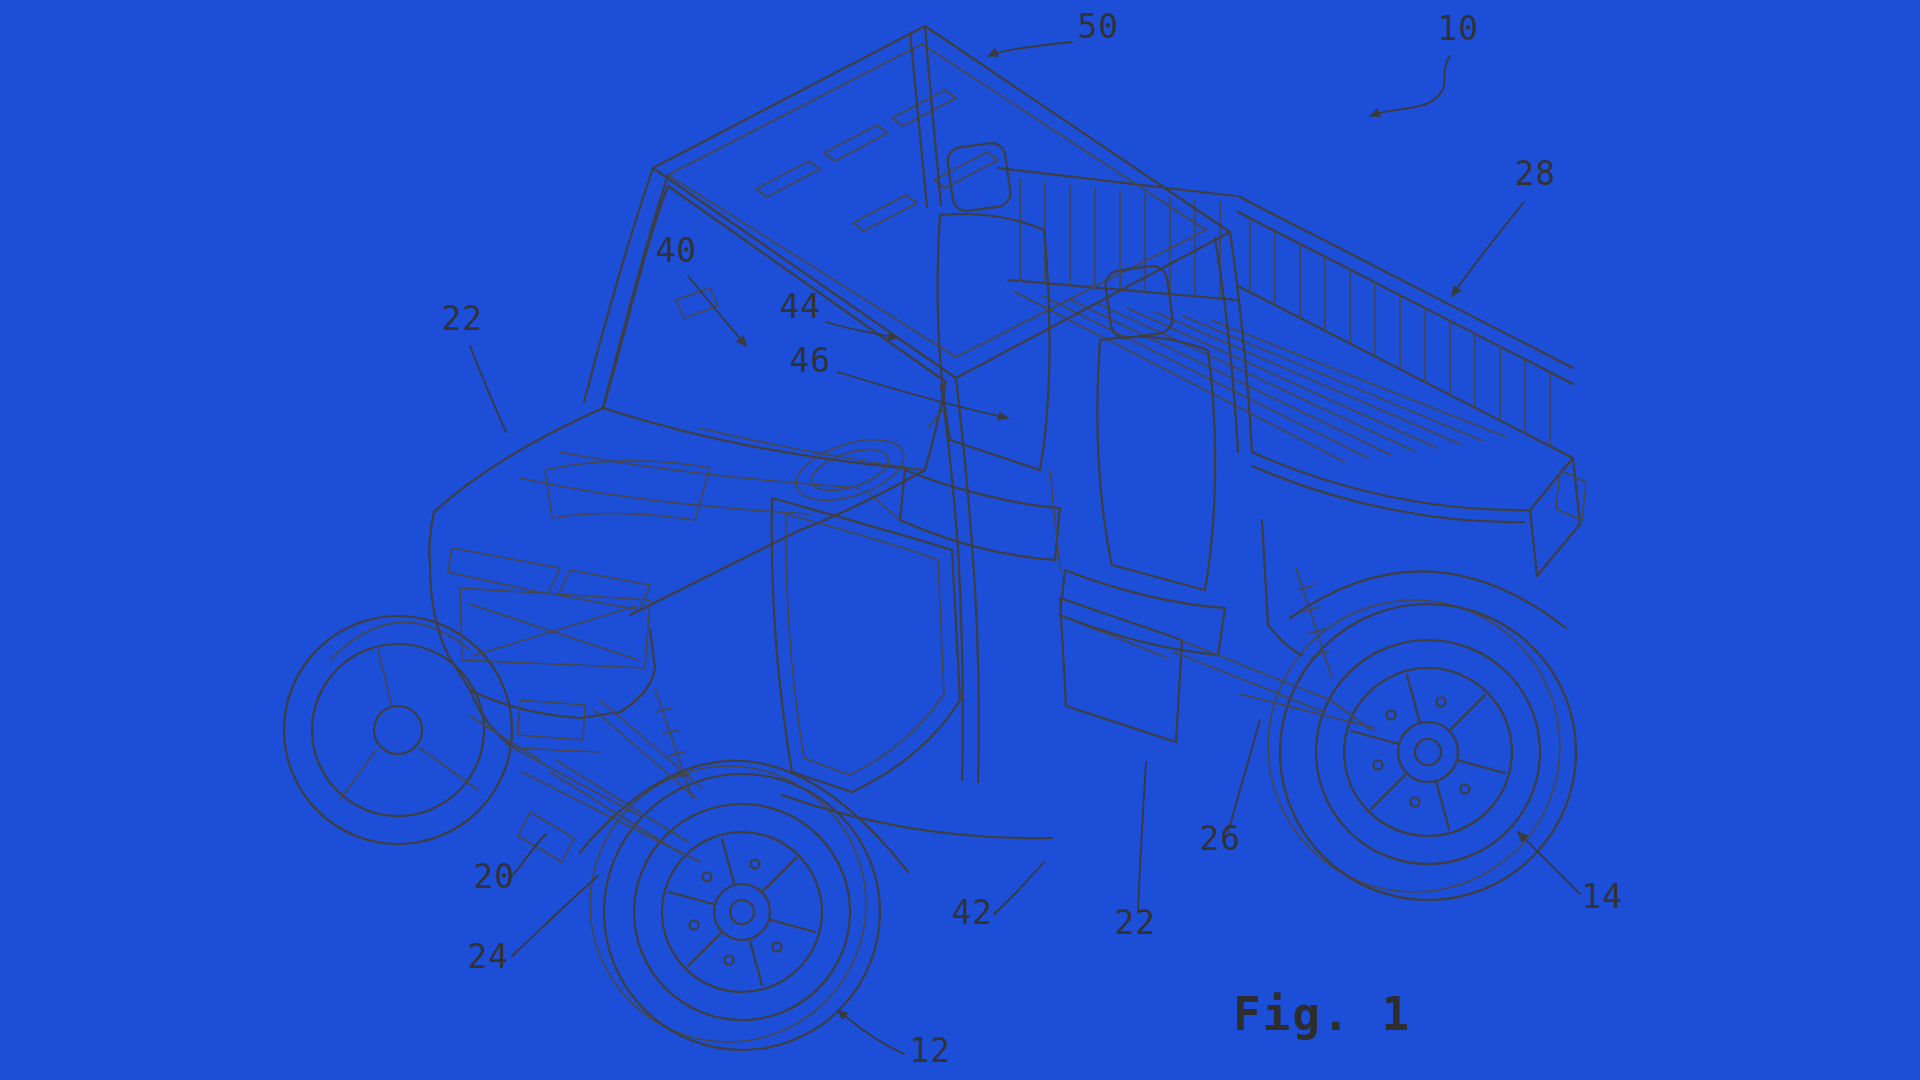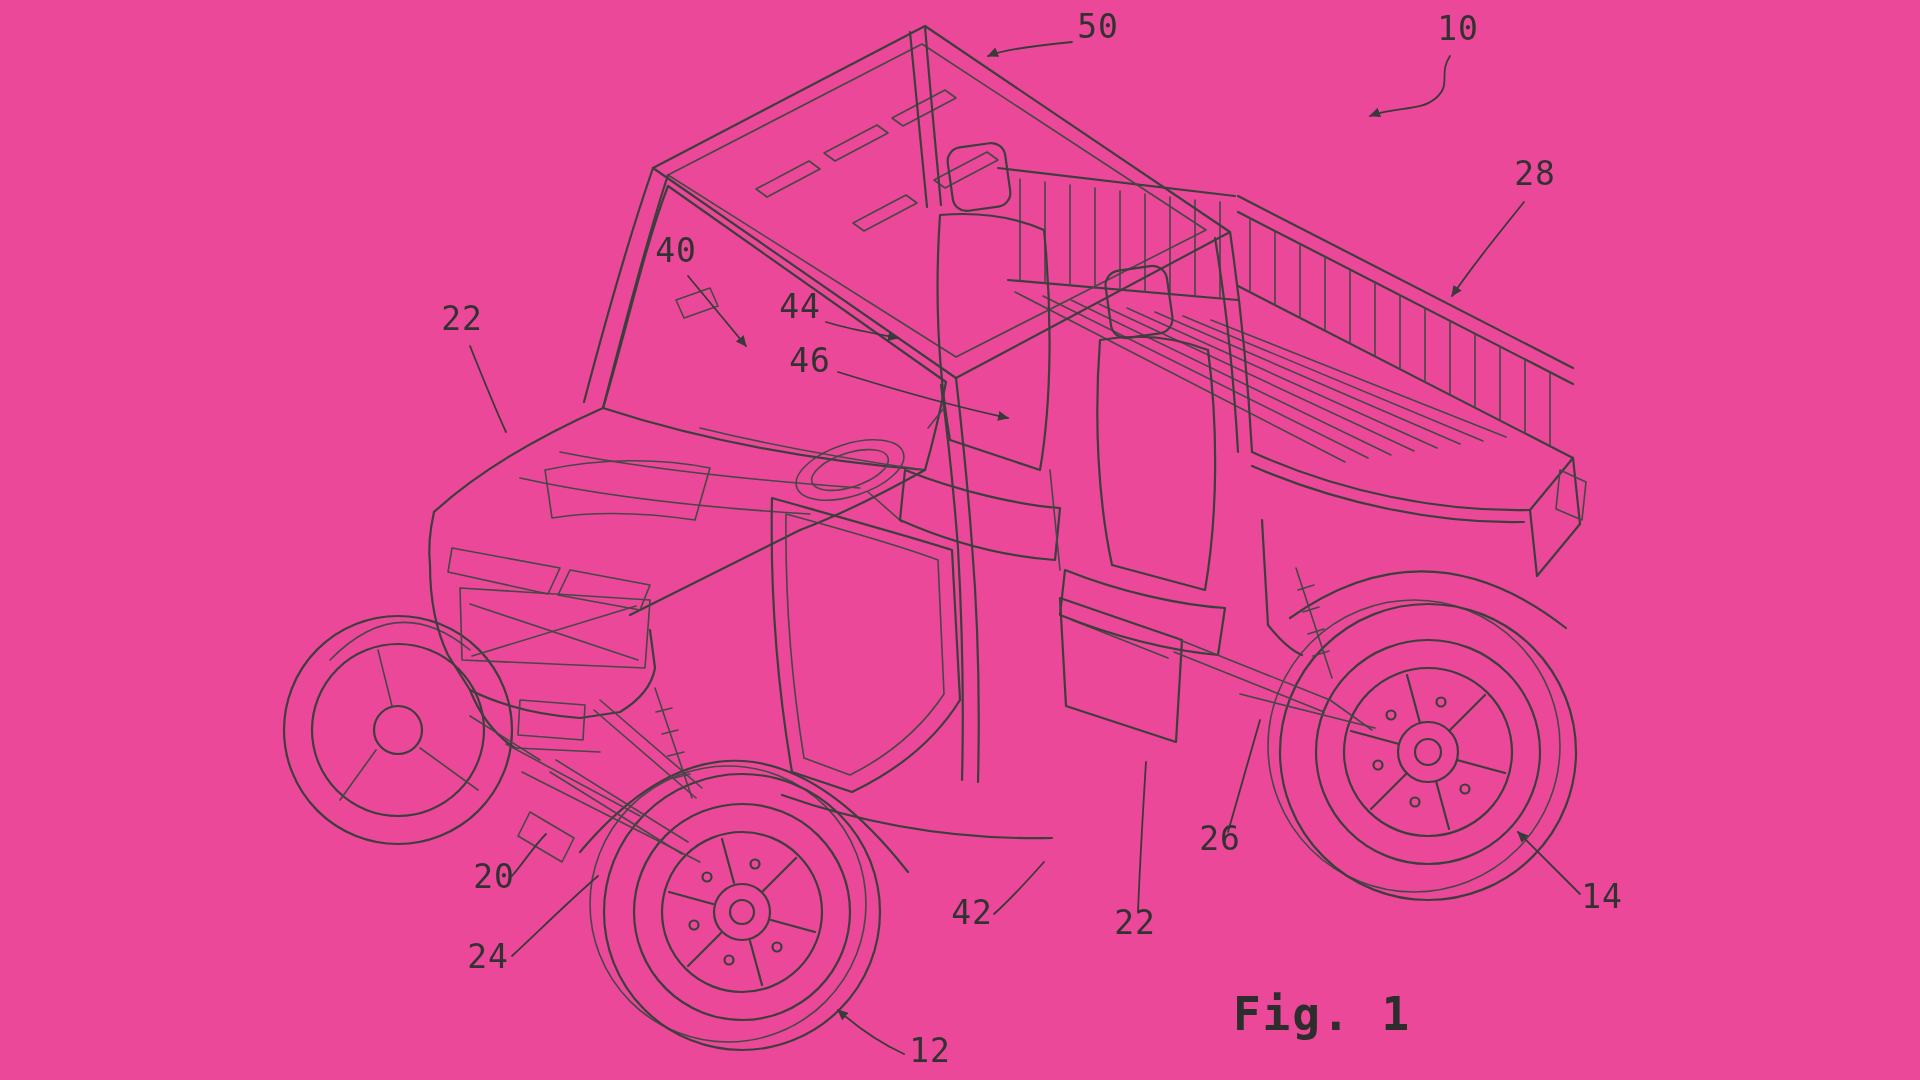--- a/index.html
+++ b/index.html
@@ -8,21 +8,21 @@
     background: #ffffff;
     width: 1920px;
     height: 1080px;
     overflow: hidden;
     font-family: "DejaVu Sans", sans-serif;
   }
   .stage {
     position: relative;
     width: 1920px;
     height: 1080px;
-    background: #ec4899;
+    background: #1d4ed8;
   }
   svg { display: block; }
   .ln {
     fill: none;
     stroke: #3e3e3e;
     stroke-width: 2.2;
     stroke-linecap: round;
     stroke-linejoin: round;
   }
   .ln-thin {

